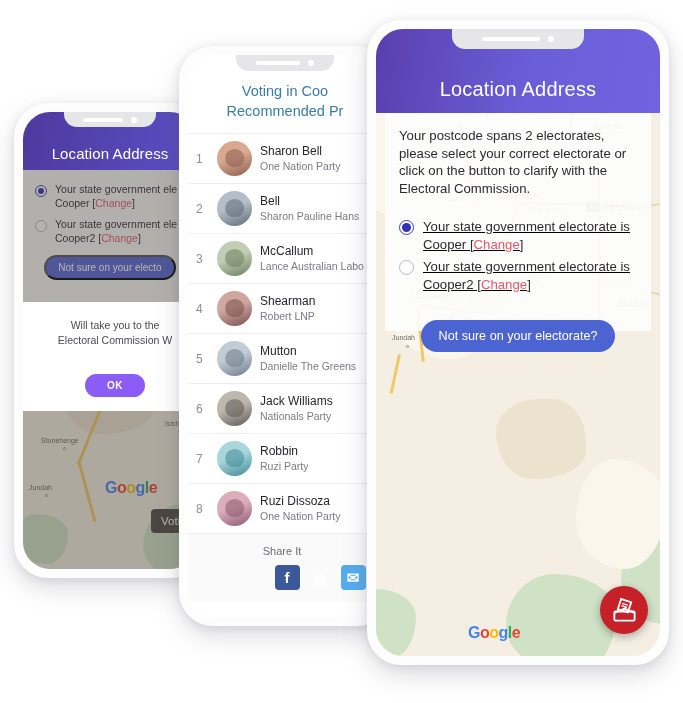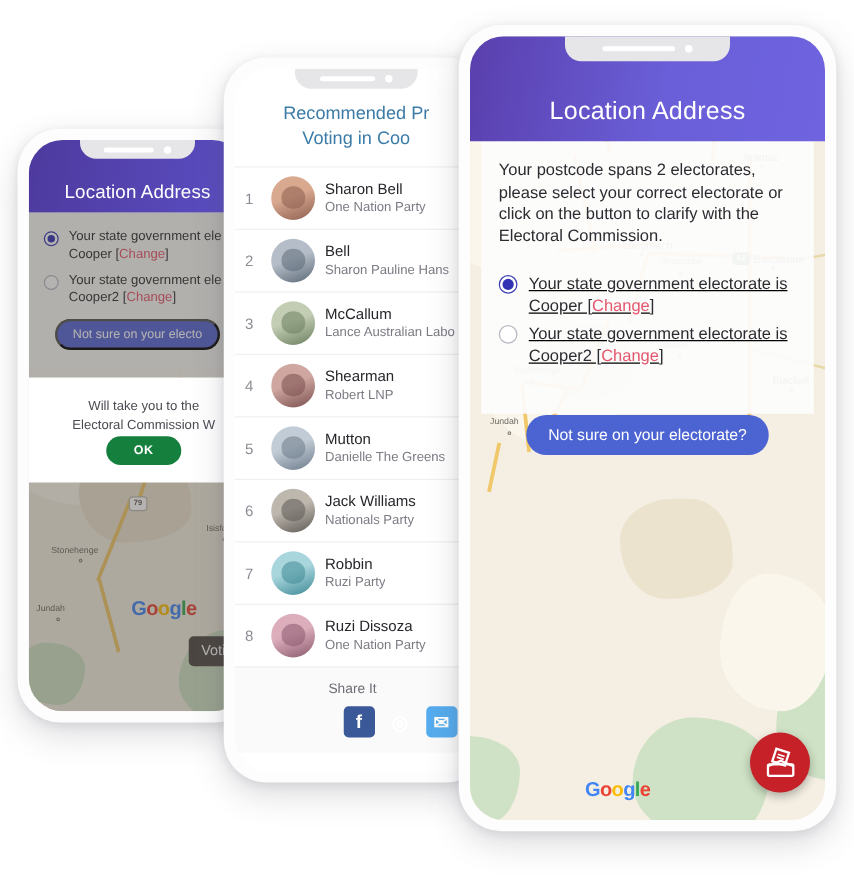--- a/index.html
+++ b/index.html
@@ -69,21 +69,21 @@
   }
   #phone-left .mapzone { position: absolute; top: 182px; left: 0; right: 0; bottom: 0; z-index: 10; }
   #phone-left .dim { position: absolute; inset: 58px 0 0 0; background: rgba(70,65,60,.40); z-index: 50; }
   #phone-left .dialog {
     position: absolute; z-index: 60;
     left: 0; right: -10px; top: 190px;
     background: #ffffff; padding: 16px 14px 14px 14px; text-align: center;
   }
   #phone-left .dialog p { font-size: 10.5px; line-height: 15px; color: #4a4a52; white-space: nowrap; }
   #phone-left .dialog .ok {
-    margin-top: 1px; display: inline-block; background: #15803d; color: #fff;
+    margin-top: 26px; display: inline-block; background: #8b5cf6; color: #fff;
     font-size: 10px; font-weight: bold; letter-spacing: .5px;
     padding: 6px 22px; border-radius: 14px; border: none; cursor: pointer;
   }
 
   
   #phone-mid { left: 179px; top: 46px; width: 212px; height: 580px; z-index: 2; }
   #phone-mid .notch { width: 98px; height: 16px; }
   #phone-mid .mhead {
     padding: 26px 10px 12px 10px; text-align: center;
     color: #3b7ba8; font-size: 14.5px; line-height: 20px;
@@ -129,21 +129,21 @@
   }
   #phone-right .panel {
     position: absolute; top: 84px; left: 9px; right: 9px; height: 218px;
     background: rgba(252,252,252,.95); z-index: 20;
     padding: 14px 14px 0 14px;
   }
   #phone-right .intro { font-size: 13.2px; line-height: 17.5px; color: #2b2b31; }
   #phone-right .opts { margin-top: 21px; text-decoration: underline; }
   #phone-right .opt { display: flex; gap: 9px; margin-bottom: 5px; }
   #phone-right .opt .txt { font-size: 13.2px; line-height: 17.5px; color: #2b2b31; }
-  #phone-right .notsure-wrap { text-align: center; margin-top: 39px; }
+  #phone-right .notsure-wrap { text-align: center; margin-top: 27px; }
   #phone-right .notsure {
     display: inline-block; background: #4c63d2; color: #ffffff;
     font-size: 12.6px; padding: 9px 18px; border-radius: 20px;
     border: none; cursor: pointer;
   }
   #phone-right .mapzone { position: absolute; top: 0; left: 0; right: 0; bottom: 0; z-index: 10; }
 
   
   .radio { width: 12px; height: 12px; border-radius: 50%; border: 1.5px solid #b9b9c2;
            flex: none; margin-top: 3px; background: #fff; position: relative; }
@@ -270,22 +270,22 @@
       <div class="notch">
         <div class="speaker"></div>
         <div class="cam"></div>
       </div>
     </div>
   </div>
 
   <div class="phone" id="phone-mid">
     <div class="screen">
       <div class="mhead">
+        <div>Voting in Coo</div>
         <div>Recommended Pr</div>
-        <div>Voting in Coo</div>
       </div>
       <div class="list" id="candidate-list">
           <div class="row">
             <div class="rank">1</div>
             <div class="av" style="background: linear-gradient(160deg, rgb(216, 168, 143) 0%, rgb(216, 168, 143) 45%, rgb(141, 95, 80) 100%);">
               <div style="position: absolute; left: 50%; top: 22%; transform: translateX(-50%); width: 56%; height: 52%; border-radius: 50% 50% 45% 45%; background: rgb(141, 95, 80); opacity: 0.55;"></div>
             </div>
             <div class="meta">
               <div class="nm">Sharon Bell</div>
               <div class="pty">One Nation Party</div>

